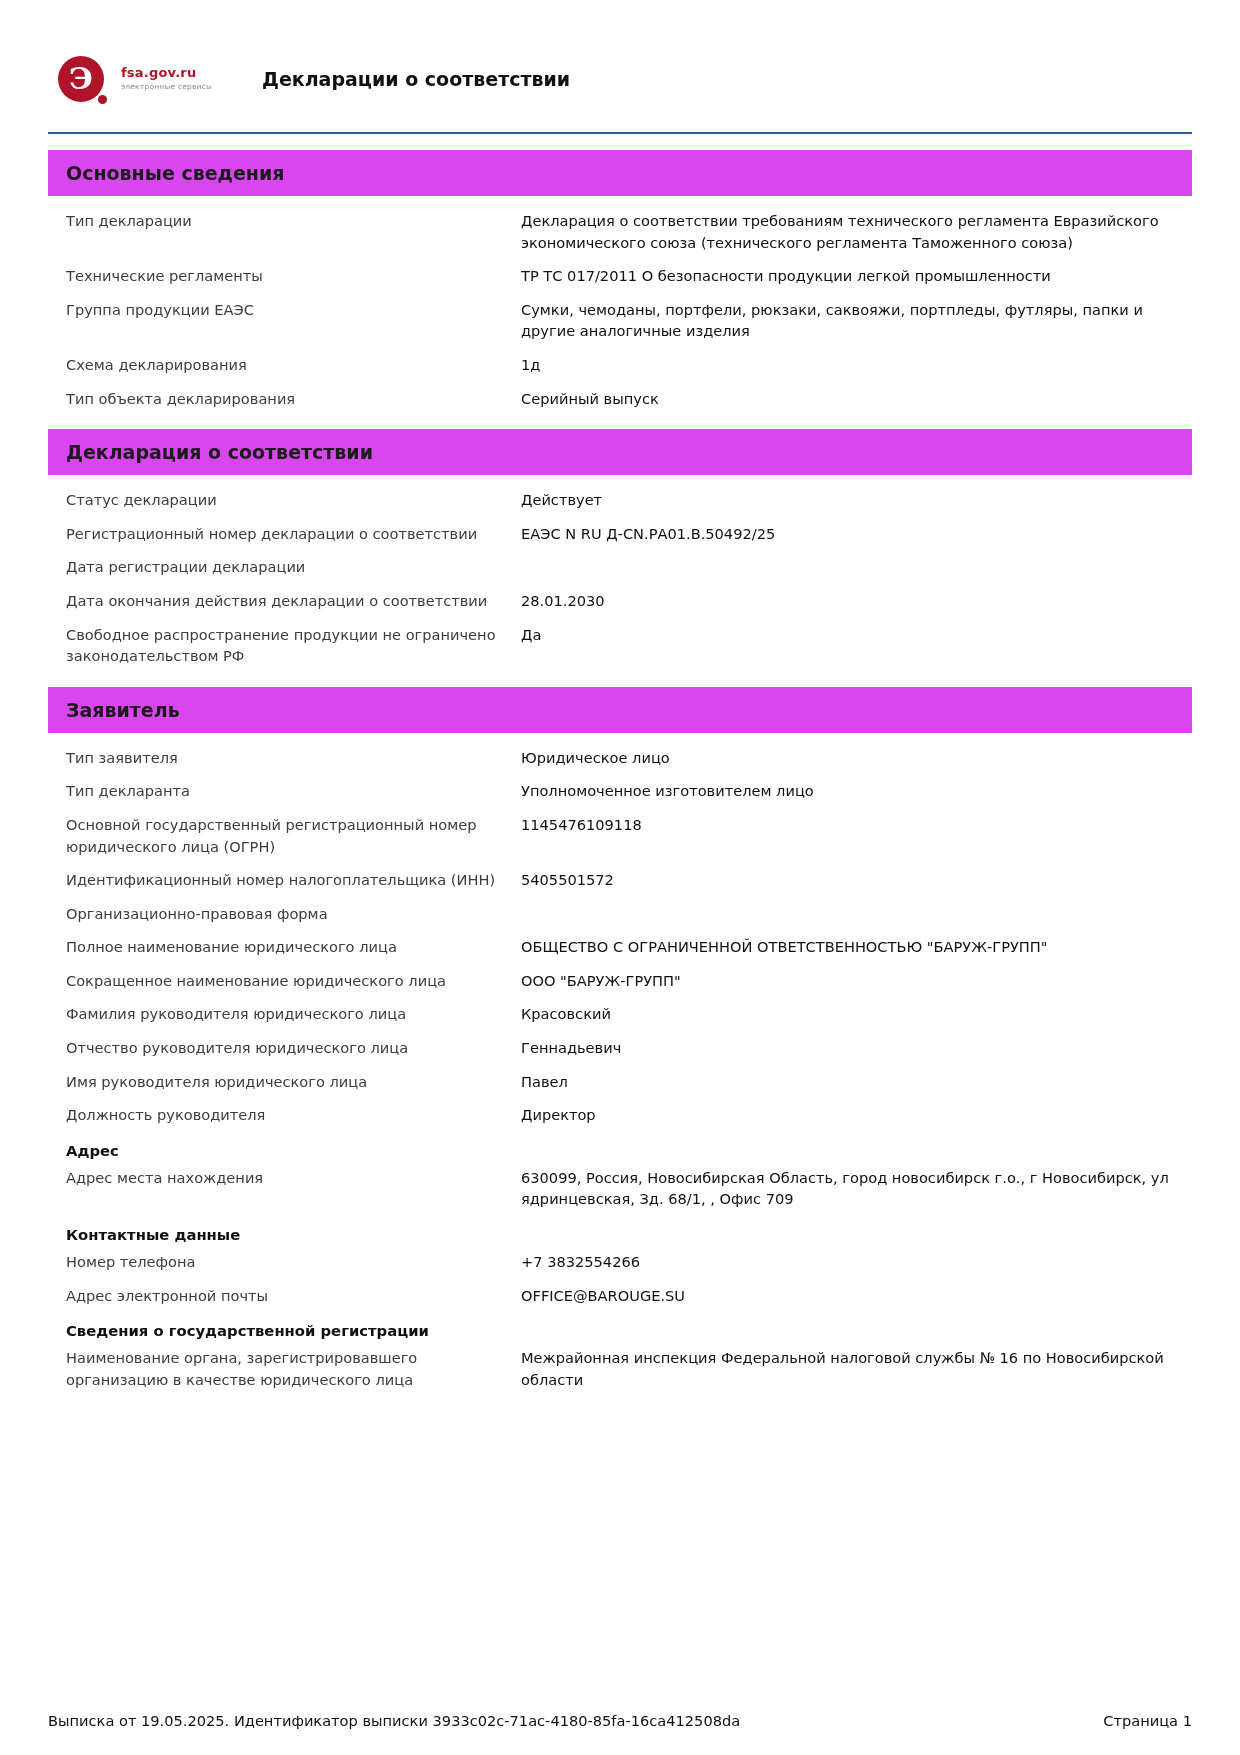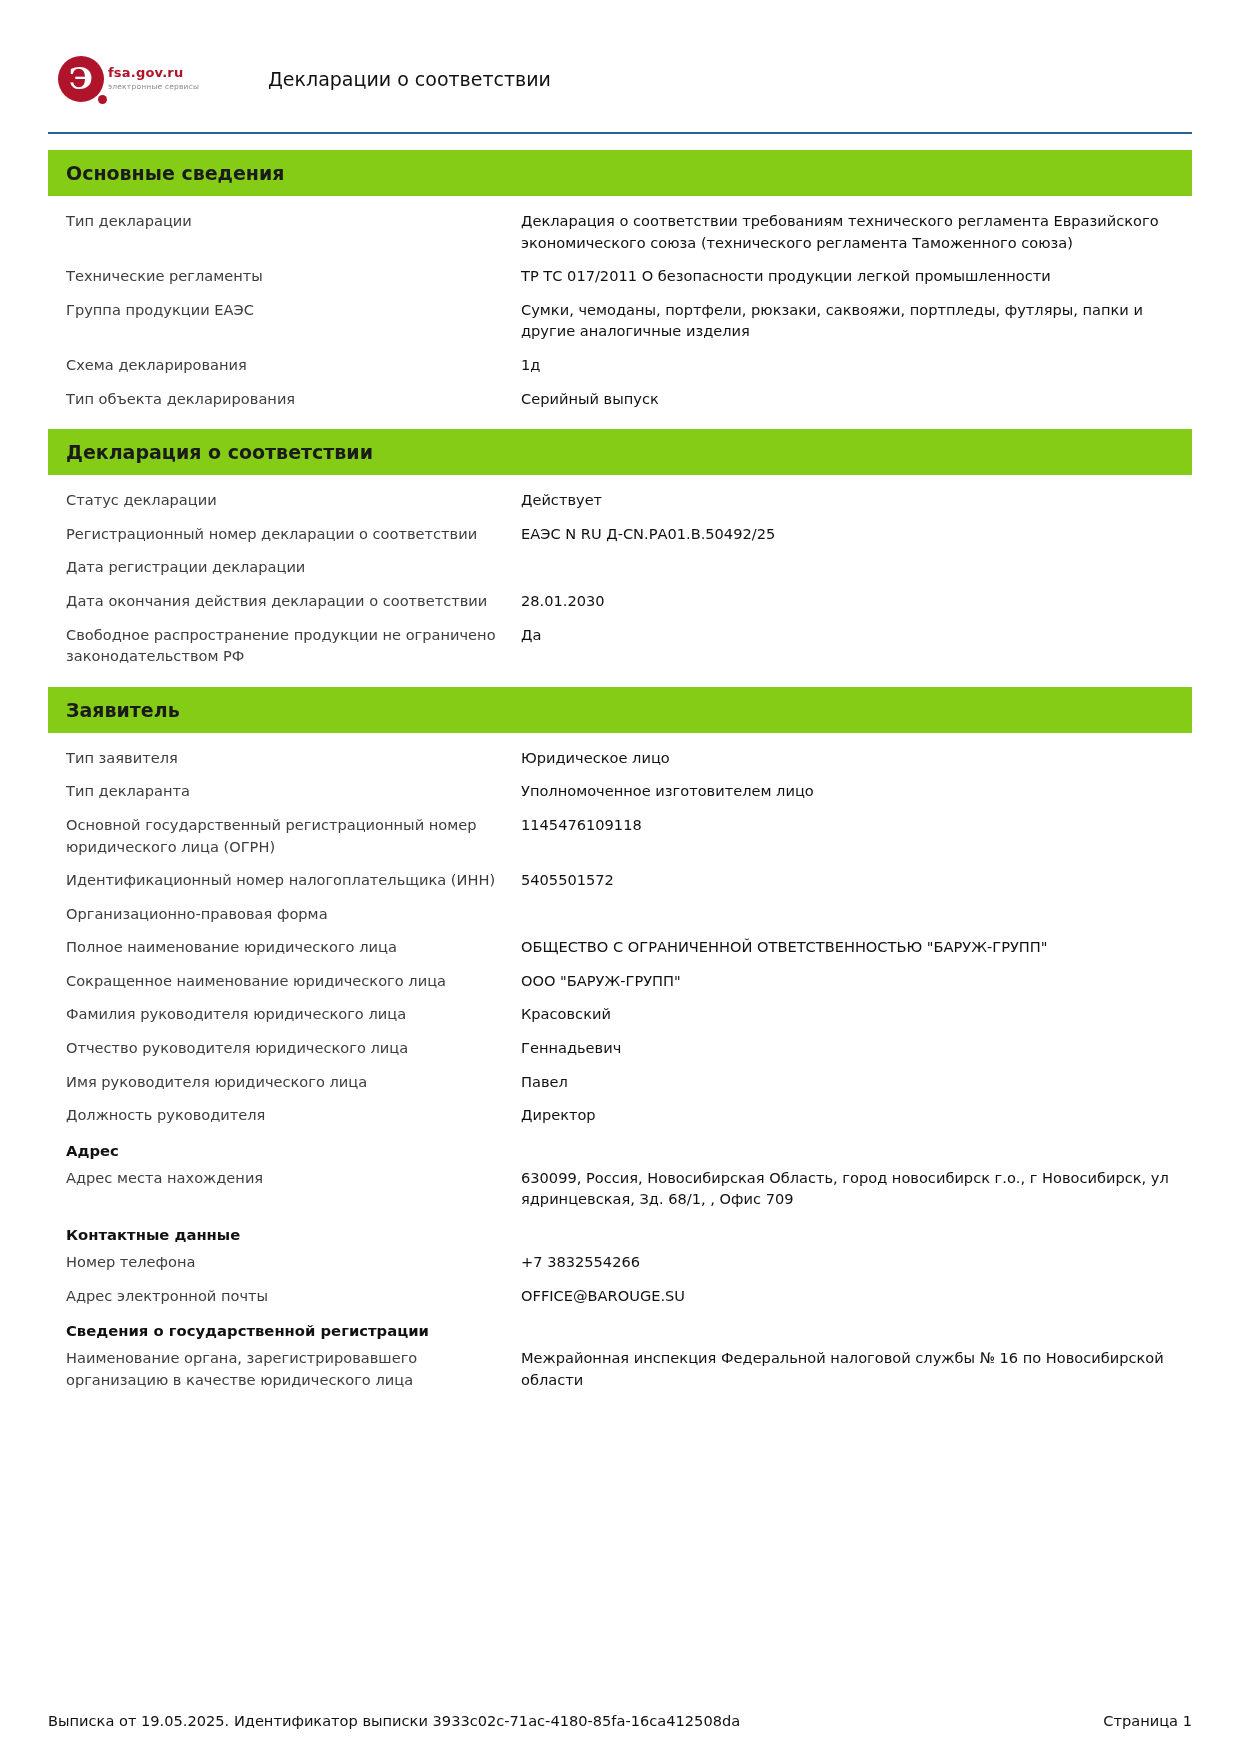--- a/index.html
+++ b/index.html
@@ -53,50 +53,50 @@
     content: "";
     position: absolute;
     width: 9px;
     height: 9px;
     border-radius: 50%;
     background: #b0142a;
     right: -3px;
     bottom: -2px;
   }
   .logo-text {
-    margin-left: 4px;
+    margin-left: 17px;
     line-height: 1.15;
   }
   .logo-text .l1 {
     color: #b0142a;
     font-size: 13px;
     font-weight: bold;
     letter-spacing: .2px;
   }
   .logo-text .l2 {
     color: #8a8a8a;
     font-size: 7.5px;
     letter-spacing: .2px;
     margin-top: 2px;
   }
   .doc-title {
     font-size: 19px;
-    font-weight: normal;
-    color: #111111;
-    margin-left: 30px;
+    font-weight: bold;
+    color: #111111;
+    margin-left: 24px;
   }
   .header-rule {
     border: 0;
     border-top: 2px solid #2f5d8f;
     margin: 14px 0 0 0;
   }
 
   
   .section-band {
-    background: #84cc16;
+    background: #d946ef;
     height: 46px;
     display: flex;
     align-items: center;
     padding-left: 18px;
     margin-top: 14px;
   }
   .section-band.first { margin-top: 16px; }
   .section-band h2 {
     margin: 0;
     font-size: 19px;

